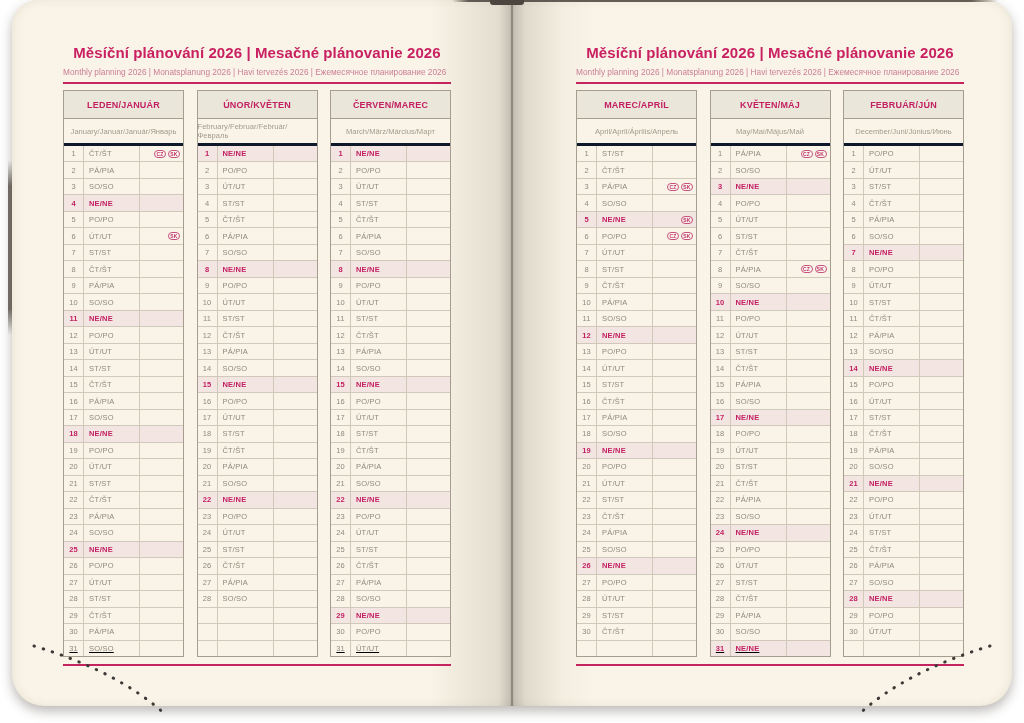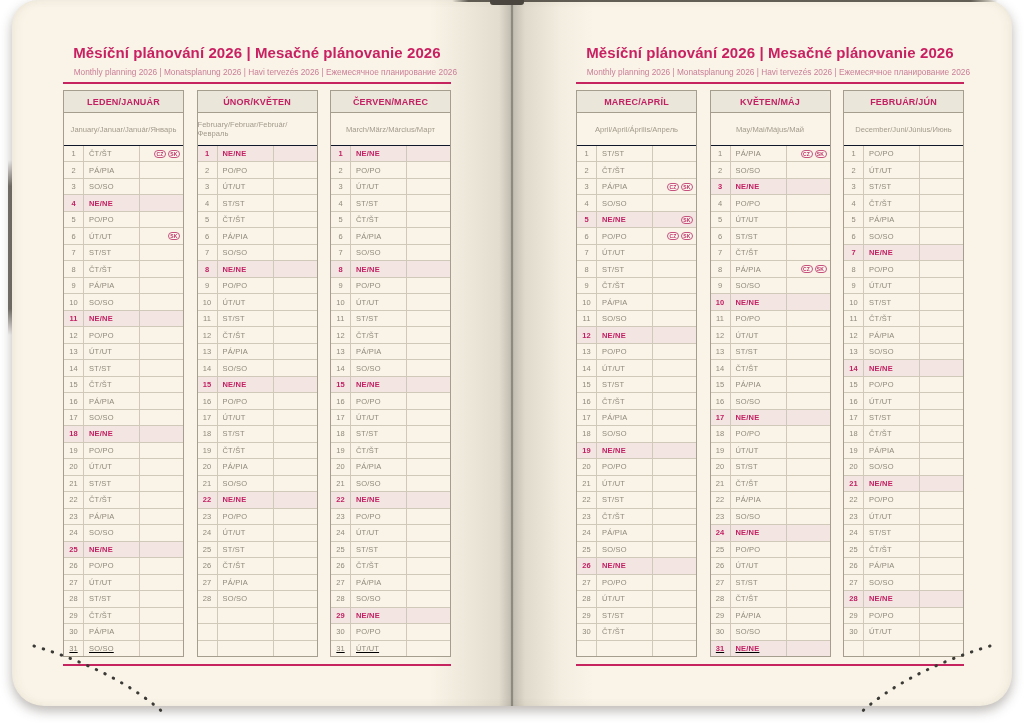--- a/index.html
+++ b/index.html
@@ -24,35 +24,35 @@
 
   .page { position:absolute; top:0; height:100%; width:498px; }
   .page.left  { left:0; }
   .page.right { left:502px; }
 
   .content { position:absolute; left:51px; top:0; width:388px; height:100%; }
   .page.right .content { left:62px; }
 
   .ptitle { position:absolute; left:0; top:44px; width:100%; text-align:center;
     font-size:15px; font-weight:bold; color:#c92062; letter-spacing:.1px; }
-  .psub { position:absolute; left:0; top:67px; width:100%; text-align:right;
-    font-size:8.3px; color:#cb7e98;margin-left:6px; }
+  .psub { position:absolute; left:0; top:67px; width:100%; text-align:left;
+    font-size:8.3px; color:#cb7e98; }
   .rule-top    { position:absolute; left:0; top:82px;  width:100%; height:2px; background:#c5245f; }
   .rule-bottom { position:absolute; left:0; top:664px; width:100%; height:2px; background:#c5245f; }
 
   .months { position:absolute; left:0; top:90px; width:100%; height:567px;
     display:flex; justify-content:space-between; }
 
   .month { width:121px; height:567px; display:flex; flex-direction:column;
     border:1px solid #a59d8d; background:#f9f4e7; }
-  .mhead { height:22px; flex:none; display:flex; align-items:center; justify-content:center;
+  .mhead { height:28px; flex:none; display:flex; align-items:center; justify-content:center;
     background:#eae7da; border-bottom:1px solid #a59d8d;
     font-size:9px; font-weight:bold; color:#c32063; letter-spacing:.2px; }
-  .msub { height:33px; flex:none; display:flex; align-items:center; justify-content:center;
-    border-bottom:1px solid #0f172a; font-size:7.6px; color:#a39b8d; }
+  .msub { height:27px; flex:none; display:flex; align-items:center; justify-content:center;
+    border-bottom:3px solid #0f172a; font-size:7.6px; color:#a39b8d; }
   .rows { flex:1; display:flex; flex-direction:column; }
   .drow { flex:1; display:flex; border-bottom:1px solid #d0c9b9; min-height:0; }
   .drow:last-child { border-bottom:none;text-decoration:underline; }
   .cnum { width:20px; flex:none; border-right:1px solid #d0c9b9; display:flex;
     align-items:center; justify-content:center; font-size:7.5px; color:#90897c; }
   .cday { width:56px; flex:none; border-right:1px solid #d0c9b9; display:flex;
     align-items:center; padding-left:5px; font-size:7.5px; color:#90897c; letter-spacing:.2px; }
   .cnote { flex:1; display:flex; align-items:center; justify-content:flex-end;
     padding-right:3px; gap:2px; }
   .drow.sun { background:#f3e5e1; }

